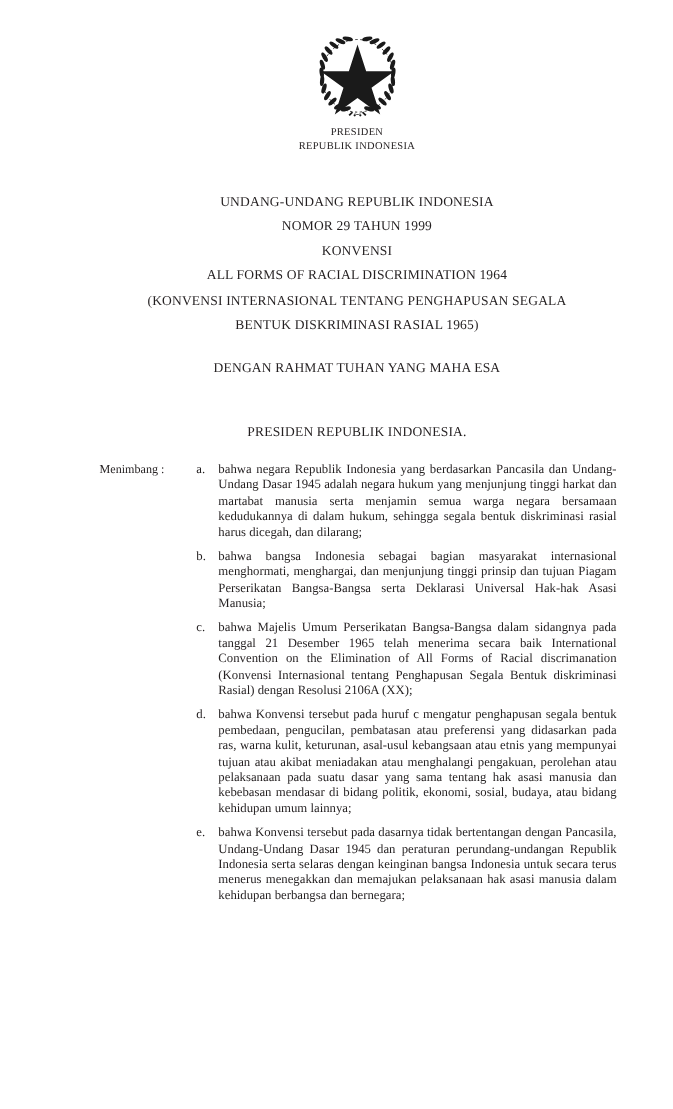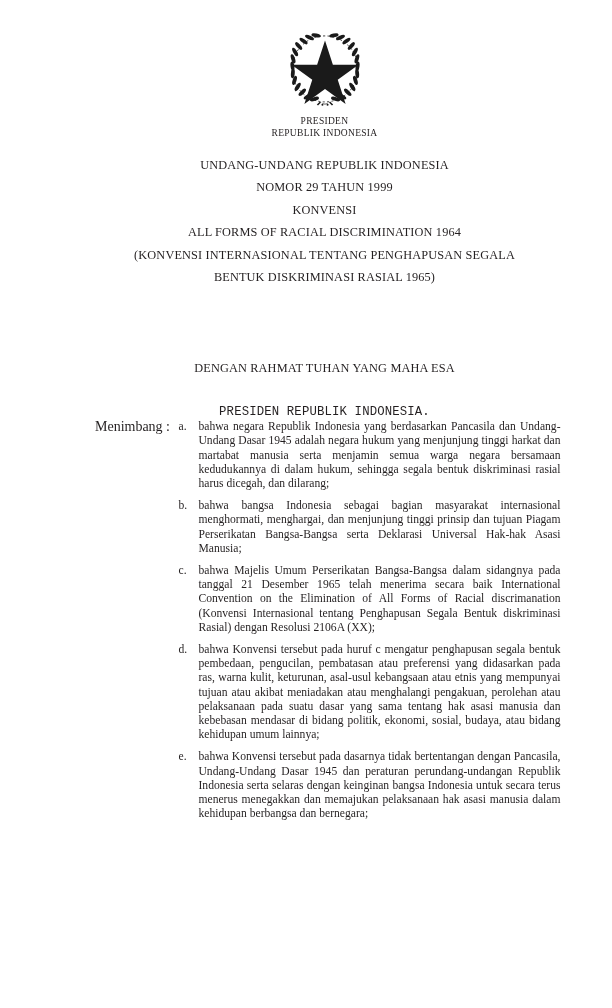--- a/index.html
+++ b/index.html
@@ -39,21 +39,21 @@
     font-size: 9.5px;
     line-height: 11.5px;
     letter-spacing: 0.3px;
     color: #231f20;
   }
   .emblem-caption div { white-space: nowrap; }
 
   
   .title-block {
     position: absolute;
-    top: 154px;
+    top: 172px;
     left: 56px;
     width: 500px;
     text-align: center;
   }
   .title-line {
     font-size: 12.3px;
     line-height: 22.4px;
     letter-spacing: 0.15px;
     white-space: nowrap;
   }
@@ -63,40 +63,38 @@
     position: absolute;
     top: 327px;
     left: 56px;
     width: 500px;
     text-align: center;
   }
   .subhead {
     font-size: 12.3px;
     line-height: 14px;
     letter-spacing: 0.15px;
-    margin-top: 34px;
-  }
-  .subhead.second { margin-top: 30px; font-family: Liberation Mono, monospace; }
+  }
+  .subhead.second { margin-top: 44px; }
 
   
   .considerans {
     position: absolute;
     top: 420px;
     left: 0;
     width: 612px;
   }
   .cons-label {
     position: absolute;
     left: 72px;
     top: 0;
     width: 84px;
-    font-size: 14px;
+    font-size: 11px;
     line-height: 14.3px;
     white-space: nowrap;
-    text-align: center;
   }
   .cons-list {
     margin: 0;
     padding: 0;
     list-style: none;
     position: absolute;
     left: 160px;
     top: 0;
     width: 382px;
   }

